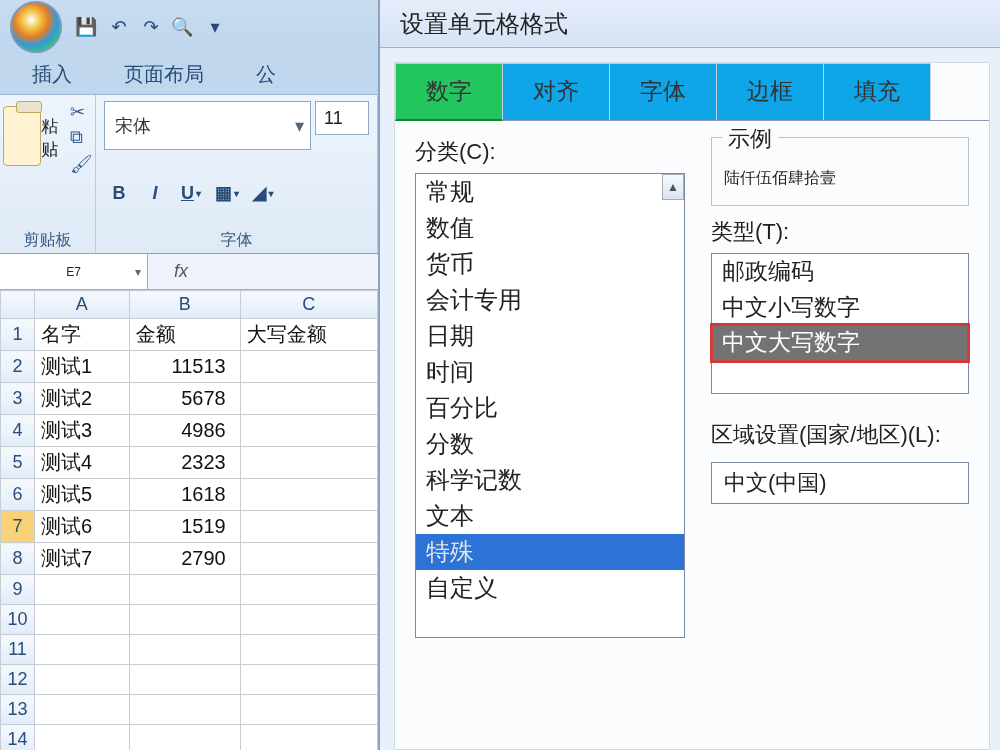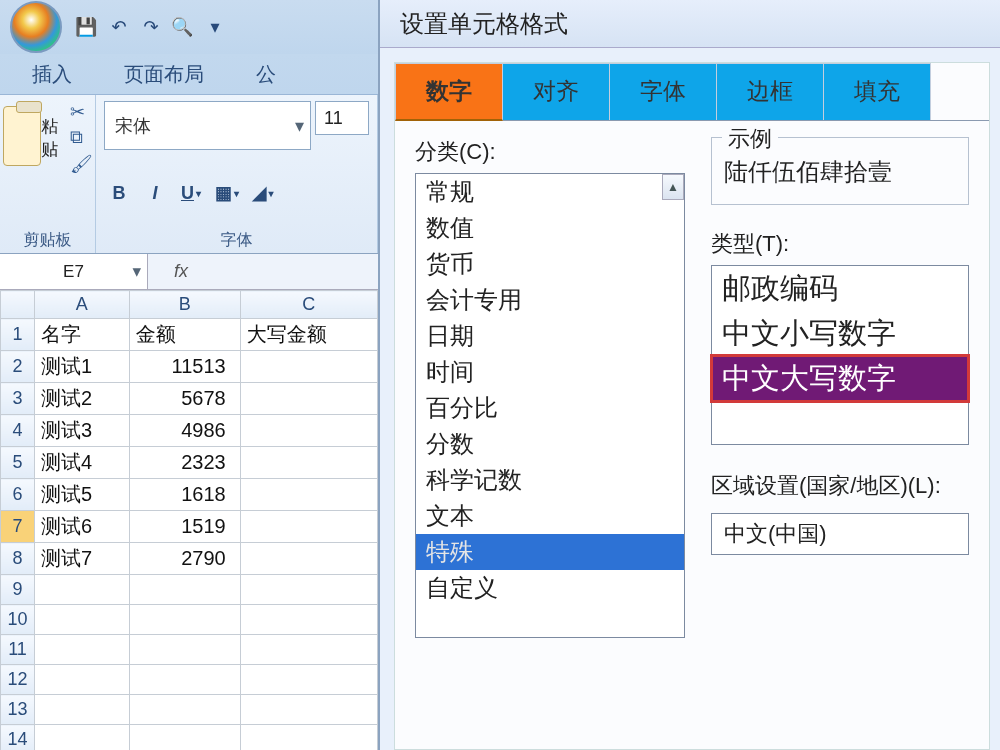--- a/index.html
+++ b/index.html
@@ -96,21 +96,21 @@
     font-size:18px;font-weight:bold;
   }
   .fbtn.drop::after{content:"▾";font-size:10px;margin-left:2px;}
 
   .name-fx{
     height:36px;background:#eef3fb;border-bottom:1px solid #aab;
     display:flex;align-items:center;
   }
   .name-box{
     width:148px;height:100%;border-right:1px solid #aab;background:#fff;
-    display:flex;align-items:center;justify-content:center;font-size:17px;position:relative;
+    display:flex;align-items:center;justify-content:center;font-size:12px;position:relative;
   }
   .name-box::after{content:"▾";position:absolute;right:6px;color:#567;}
   .fx-label{padding:0 18px 0 26px;font-style:italic;color:#555;}
 
   .grid-area{flex:1;background:#fff;overflow:hidden;}
   table.sheet{border-collapse:collapse;width:100%;font-size:20px;}
   table.sheet th,table.sheet td{
     border:1px solid #c6cdd5;height:30px;padding:2px 6px;text-align:left;
     font-weight:normal;color:#111;
   }
@@ -145,52 +145,52 @@
     position:relative;
   }
   .dlg-tabs{display:flex;border-bottom:1px solid #8a9ab0;margin:-14px -20px 16px -20px;}
   .dlg-tab{
     padding:12px 30px;font-size:23px;color:#333;
     border-right:1px solid #c3cede;border-top:1px solid #c3cede;
     background:#0ea5e9;
   }
   .dlg-tab:first-child{border-left:1px solid #c3cede;}
   .dlg-tab.active{
-    background:#f97316;border-bottom:2px solid #a16207;margin-bottom:-1px;
-    font-weight:700;
+    background:#22c55e;border-bottom:2px solid #15803d;margin-bottom:-1px;
+    font-weight:400;
   }
   .dlg-columns{display:flex;gap:26px;}
   .col-left{width:270px;}
   .section-title{font-size:22px;margin-bottom:6px;}
   .cat-list{
     border:1px solid #7c8aa0;background:#fff;height:465px;
     font-size:24px;line-height:1.5;position:relative;
     overflow:hidden;
   }
   .cat-item{padding:0 10px;cursor:default;}
   .cat-item.selected{background:#2d72d5;color:#e5e5e5;}
   .cat-scrollbtn{
     position:absolute;right:0;top:0;width:22px;height:26px;
     background:linear-gradient(#f6f9fd,#dbe4f0);border:1px solid #aab;
     display:flex;align-items:center;justify-content:center;font-size:12px;color:#455;
   }
   .col-right{flex:1;display:flex;flex-direction:column;}
   .example-box{
-    border:1px solid #b6c1d0;padding:8px 12px 16px;margin-bottom:24px;
+    border:1px solid #b6c1d0;padding:20px 12px 16px;margin-bottom:11px;
     position:relative;
   }
   .example-box legend{position:absolute;top:-14px;left:10px;background:#fbfcfe;padding:0 6px;font-size:22px;}
-  .example-text{font-size:24px;padding-top:10px;}
+  .example-text{font-size:16px;padding-top:10px;}
   .type-list{
-    border:1px solid #7c8aa0;background:#fff;height:180px;
-    font-size:29px;line-height:1.55;
+    border:1px solid #7c8aa0;background:#fff;height:141px;
+    font-size:23px;line-height:1.55;
   }
   .type-item{padding:0 10px;}
   .type-item.selected{
-    background:#701a75;color:#fff;
+    background:#737373;color:#fff;
     outline:3px solid #d23a3a;outline-offset:-1px;
   }
   .locale-input{
     border:1px solid #7c8aa0;background:#fff;height:42px;
     display:flex;align-items:center;padding:0 12px;font-size:22px;margin-top:6px;
   }
 </style>
 </head>
 <body>
 

